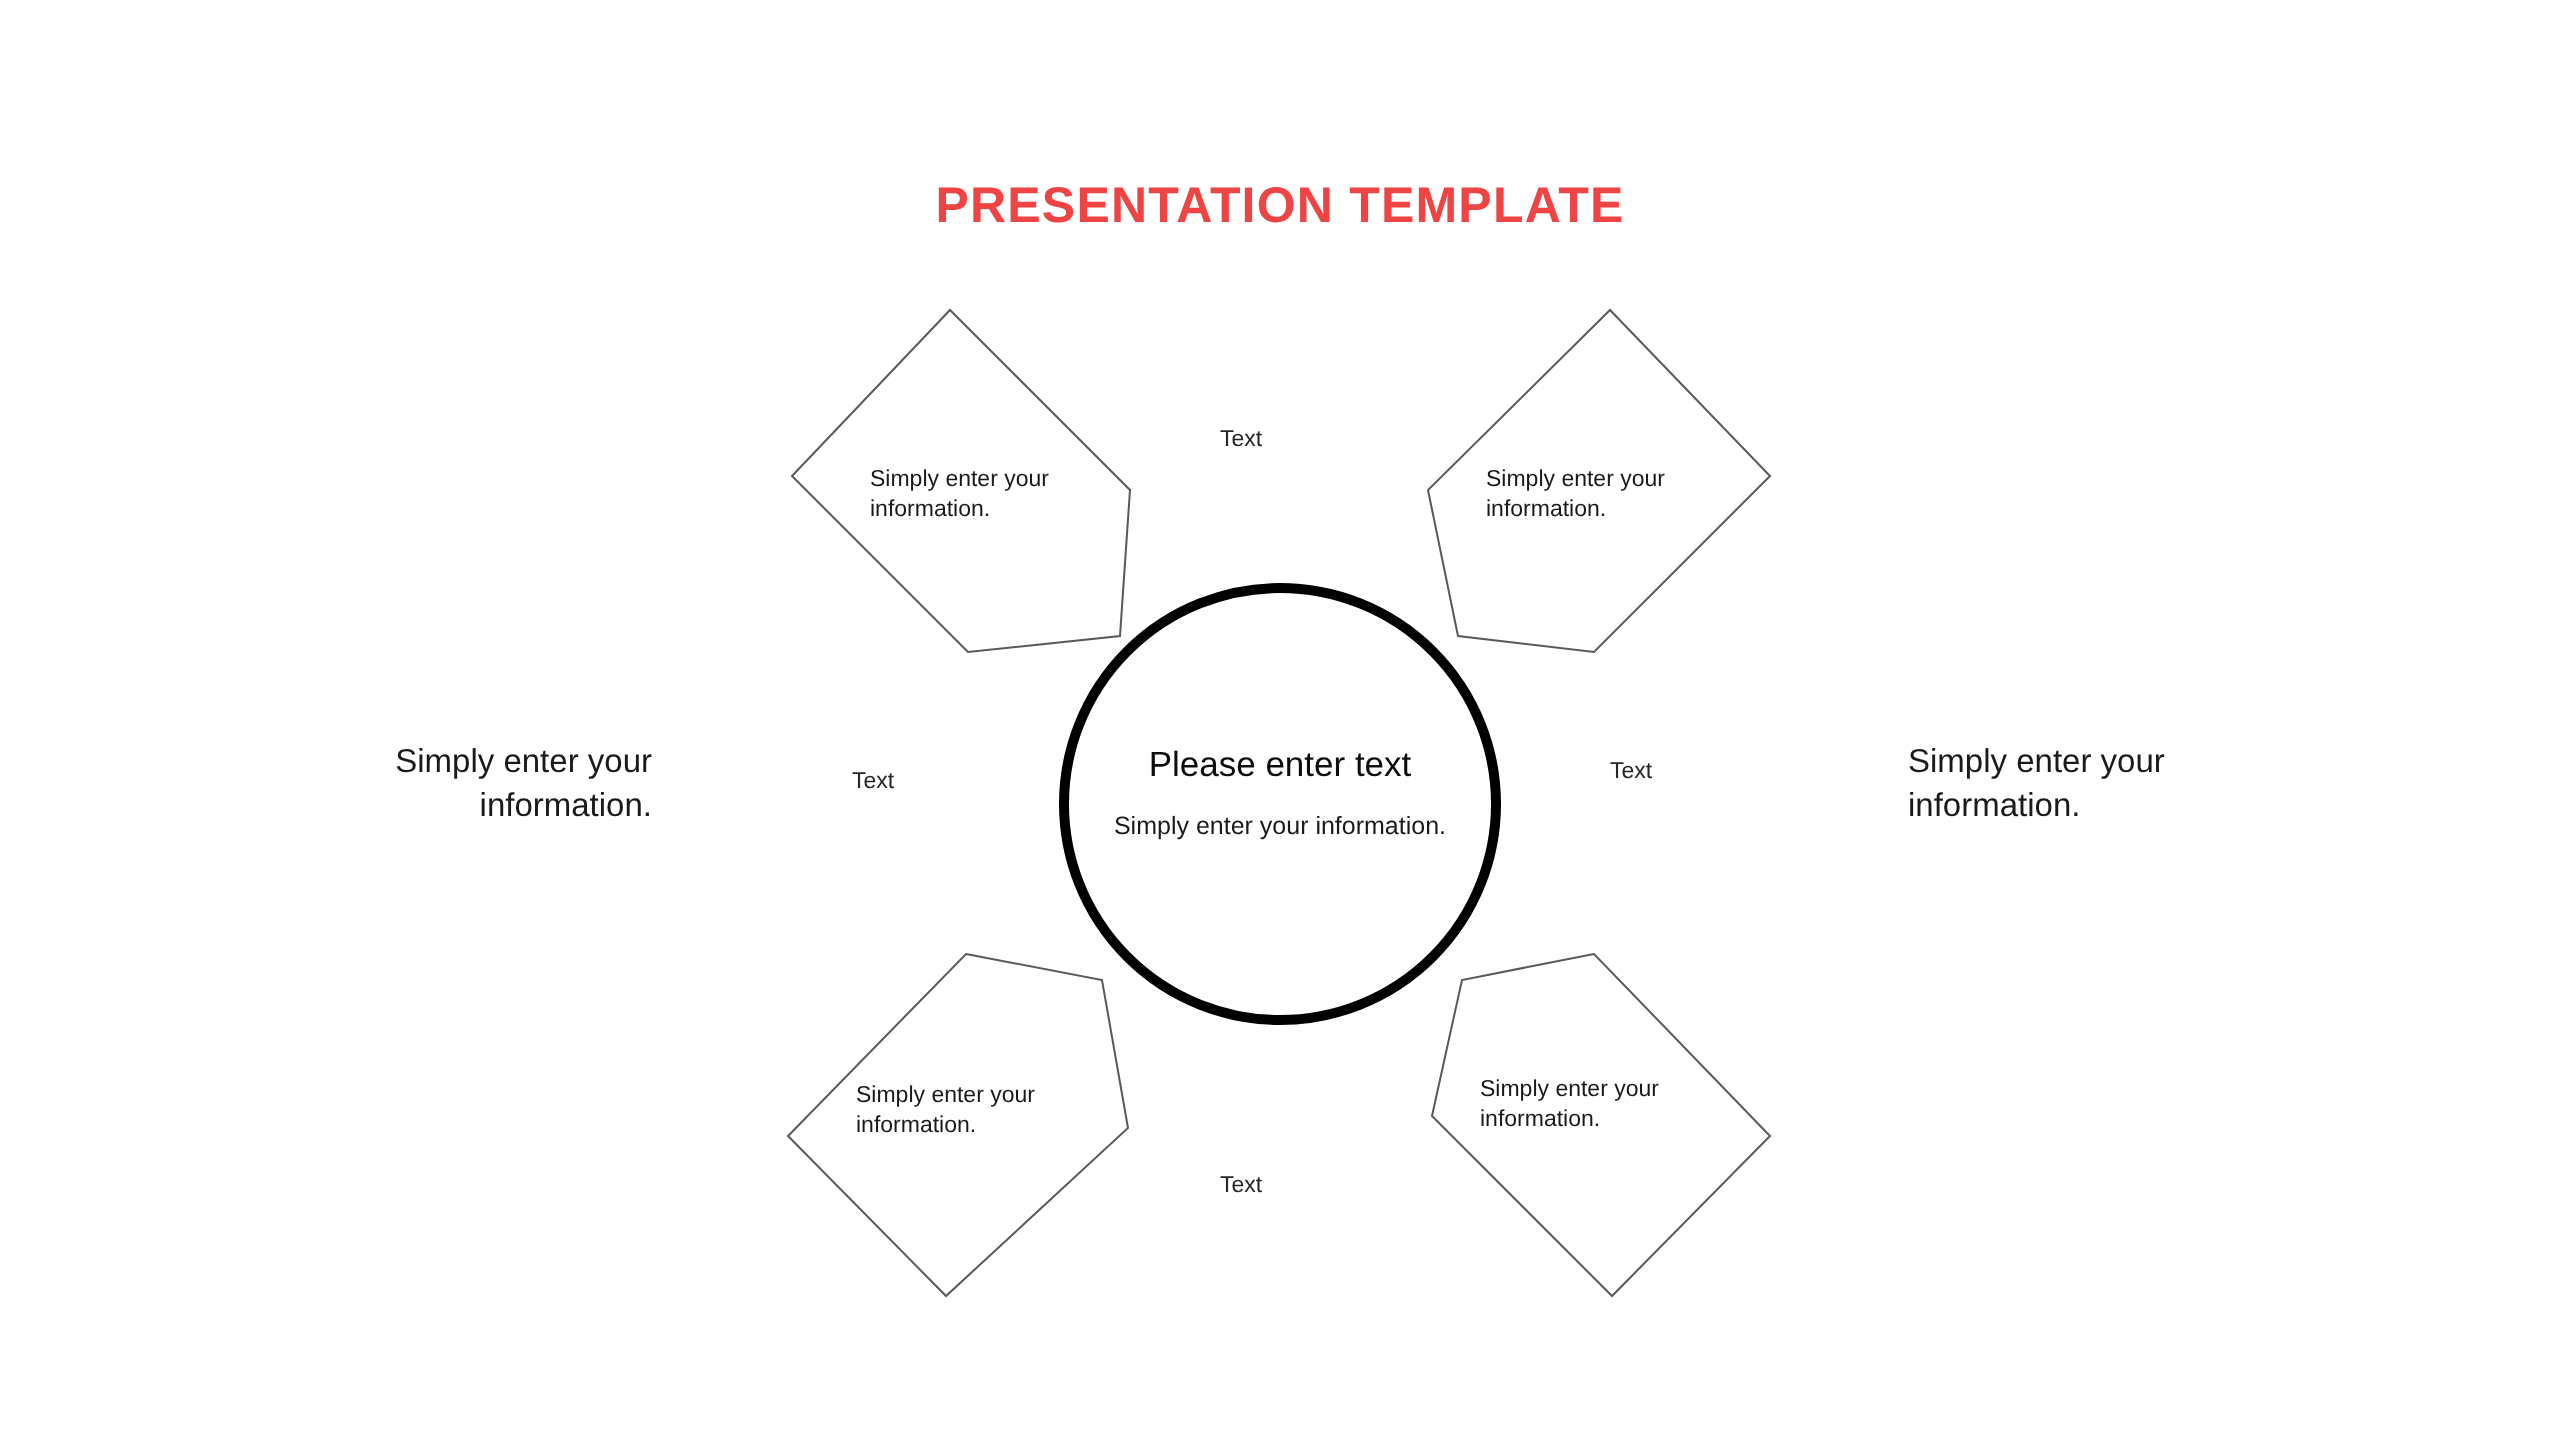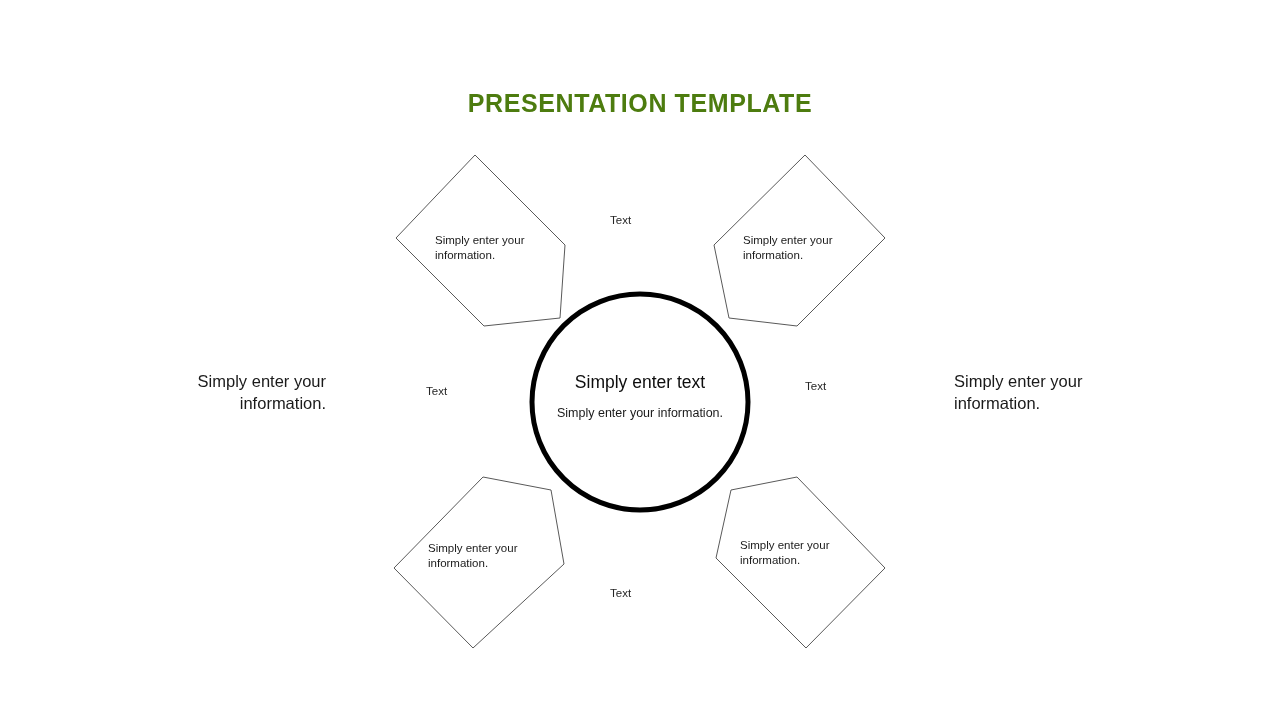--- a/index.html
+++ b/index.html
@@ -26,21 +26,21 @@
   
   .slide-title {
     position: absolute;
     left: 0;
     top: 88px;
     width: 1280px;
     text-align: center;
     font-size: 25px;
     font-weight: bold;
     letter-spacing: 0.6px;
-    color: #4d7c0f;
+    color: #ef4444;
     line-height: 1.2;
   }
 
   
   .diagram-svg {
     position: absolute;
     left: 0;
     top: 0;
     width: 1280px;
     height: 720px;
@@ -132,21 +132,21 @@
 
     <polygon points="805,155 885,238 797,326 729,318 714,245"></polygon>
 
     <polygon points="483,477 551,490 564,564 473,648 394,568"></polygon>
 
     <polygon points="797,477 731,490 716,558 806,648 885,568"></polygon>
 
     <circle class="hub" cx="640" cy="402" r="108"></circle>
   </svg>
 
-  <div class="hub-title">Simply enter text</div>
+  <div class="hub-title">Please enter text</div>
   <div class="hub-sub">Simply enter your information.</div>
 
   <div class="txt pent-caption pent-tl">Simply enter your information.</div>
   <div class="txt pent-caption pent-tr">Simply enter your information.</div>
   <div class="txt pent-caption pent-bl">Simply enter your information.</div>
   <div class="txt pent-caption pent-br">Simply enter your information.</div>
 
   <div class="txt text-label lbl-top">Text</div>
   <div class="txt text-label lbl-bottom">Text</div>
   <div class="txt text-label lbl-left">Text</div>

